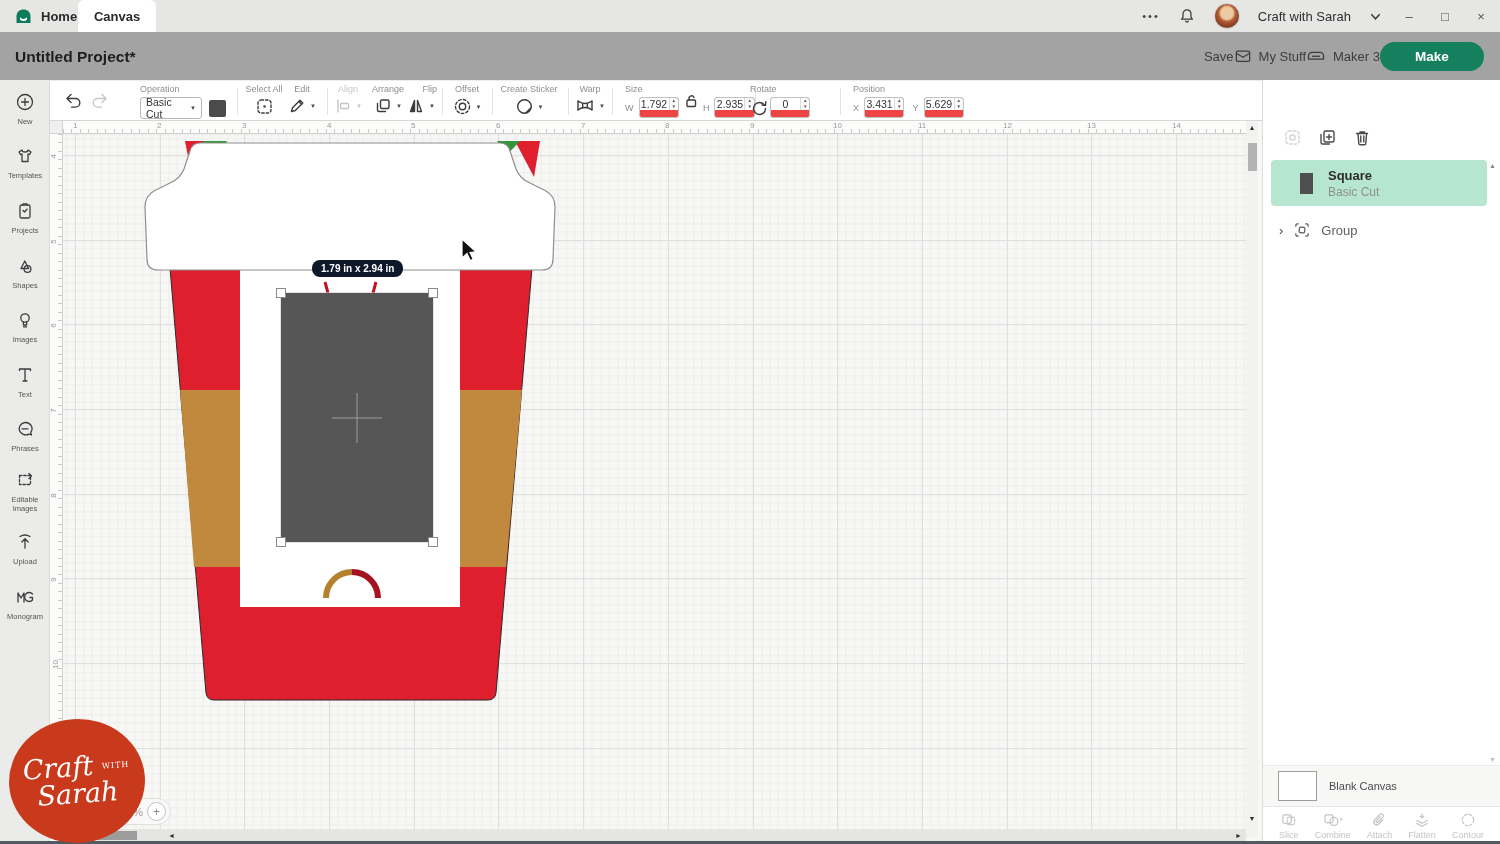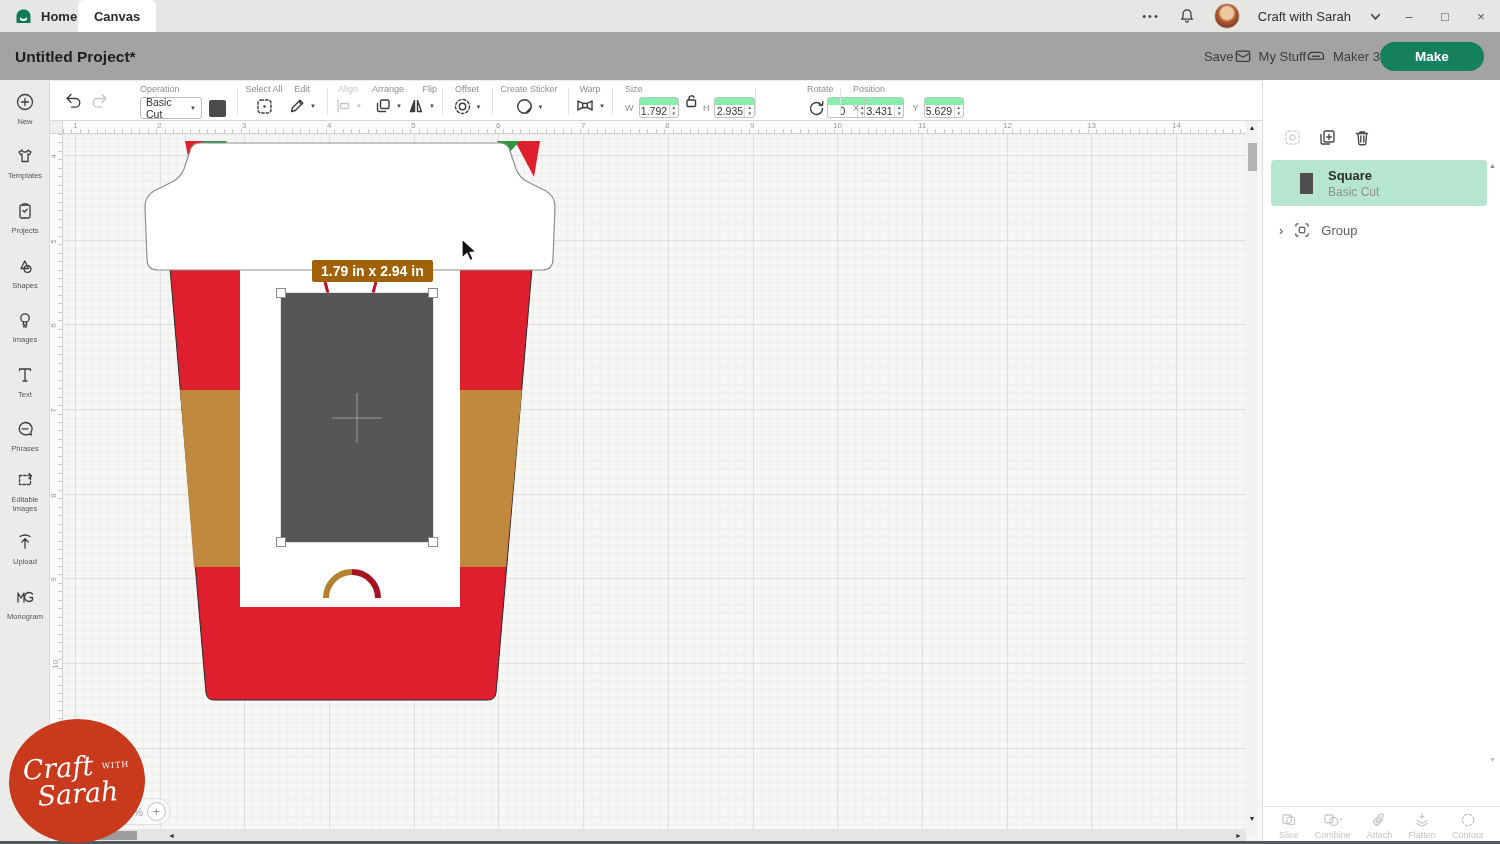--- a/index.html
+++ b/index.html
@@ -31,21 +31,21 @@
   .toolbar { position:absolute; left:50px; top:80px; width:1212px; height:41px; background:#fff;
              border-top:1px solid #ececec; border-bottom:1px solid #d7d7d7; }
   .tbg { position:absolute; top:3px; text-align:center; color:#8e8e8e; font-size:9px; }
   .tbg .ctrl { margin-top:3px; display:flex; align-items:center; justify-content:center; gap:2px; color:#3c3c3c; }
   .tbg.left { text-align:left; }
   .tsep { position:absolute; top:7px; height:27px; width:1px; background:#e2e2e2; }
   .caret { font-size:6px; color:#4a4a4a; margin-left:2px; }
   .dd { display:flex; align-items:center; justify-content:space-between; width:62px; height:22px;
         border:1px solid #b7b7b7; border-radius:3px; padding:0 5px; font-size:10.5px; color:#333; background:#fff; }
   .swatch { width:17px; height:17px; border-radius:2px; background:#4b4b4b; margin-left:5px; }
-  .ninp { display:flex; align-items:flex-end; border:1px solid #c2c2c2; border-radius:3px; background:#86efac; height:21px; overflow:hidden; }
+  .ninp { display:flex; align-items:flex-start; border:1px solid #c2c2c2; border-radius:3px; background:#ef4444; height:21px; overflow:hidden; }
   .ninp input { width:29px; border:none; outline:none; font-size:10.5px; text-align:center; color:#333; font-family:inherit; }
   .stp { display:flex; flex-direction:column; justify-content:center; border-left:1px solid #dcdcdc; font-size:4.5px;
          color:#555; padding:0 2px; line-height:6px; background:#fafafa; }
   .flabel { font-size:9px; color:#8e8e8e; margin-right:3px; }
   .disabled { color:#c6c6c6 !important; }
   .disabled svg { stroke:#c6c6c6 !important; }
   svg.tbi { stroke:#3c3c3c; fill:none; stroke-width:1.4; stroke-linecap:round; stroke-linejoin:round; }
 
   
   .sidebar { position:absolute; left:0; top:80px; width:50px; height:764px; background:#ebebe9; border-right:1px solid #d9d9d7; }
@@ -66,22 +66,22 @@
   .ruler-left span { position:absolute; left:1px; font-size:8px; color:#9a9a9a; transform:rotate(-90deg); transform-origin:center; }
   .grid { position:absolute; left:13px; top:13px; width:1183px; height:707px;
           background-color:#f7f7f6;
           background-image:
             repeating-linear-gradient(to right, #e0e0e0 0 1px, transparent 1px 84.7px),
             repeating-linear-gradient(to bottom, #e0e0e0 0 1px, transparent 1px 84.7px),
             repeating-linear-gradient(to right, #ededec 0 1px, transparent 1px 8.47px),
             repeating-linear-gradient(to bottom, #ededec 0 1px, transparent 1px 8.47px);
           background-position:12px 0, 0 21px, 3.5px 0, 0 4.4px; }
   .art { position:absolute; left:0; top:0; width:1212px; height:723px; }
-  .size-tooltip { position:absolute; left:262px; top:139px; background:#a16207; color:#fff; font-size:14px; font-weight:700;
-                  padding:3px 9px; border-radius:2px; white-space:nowrap; z-index:6; }
+  .size-tooltip { position:absolute; left:262px; top:139px; background:#0f172a; color:#fff; font-size:10px; font-weight:700;
+                  padding:3px 9px; border-radius:8px; white-space:nowrap; z-index:6; }
   
   .vscroll { position:absolute; right:4px; top:0; width:12px; height:716px; background:#f2f2f1; }
   .vthumb { position:absolute; left:1.5px; top:22px; width:9px; height:28px; background:#b3b3b3; }
   .sarrow { position:absolute; font-size:7px; color:#2e2e2e; }
   .hscroll { position:absolute; left:13px; bottom:3px; width:1183px; height:12px; background:#e5e5e4; }
   .hthumb { position:absolute; left:12px; top:1.5px; width:62px; height:9px; background:#9c9c9c; }
   .zoom-pill { position:absolute; left:45px; top:677px; width:76px; height:27px; background:rgba(250,250,250,.75);
                border:1px solid #e0e0e0; border-radius:14px; display:flex; align-items:center; justify-content:flex-end;
                gap:4px; padding:0 4px; z-index:4; }
   .zoom-pct { font-size:11px; color:#9b9b9b; }
@@ -328,21 +328,21 @@
           <span class="stp">
             <span>▲</span>
             <span>▼</span>
           </span>
         </span>
       </div>
     </div>
 
     <div class="tsep" style="left:705px;"></div>
 
-    <div class="tbg left" style="left:757px;">
+    <div class="tbg left" style="left:700px;">
       <div>Rotate</div>
       <div class="ctrl">
         <svg class="tbi" width="18" height="18" viewBox="0 0 18 18">
           <path d="M14.5 6.2 a6 6 0 1 0 1 3.3"></path>
             <polyline points="15.8,2.8 15.5,6.4 12,6"></polyline>
         </svg>
         <span class="ninp">
           <input readonly="" value="0" style="">
           <span class="stp">
             <span>▲</span>
@@ -565,20 +565,24 @@
       <svg width="18" height="18" viewBox="0 0 19 19">
         <path d="M3 6 V4.5 A1.5 1.5 0 0 1 4.5 3 H6 M13 3 h1.5 A1.5 1.5 0 0 1 16 4.5 V6 M16 13 v1.5 A1.5 1.5 0 0 1 14.5 16 H13 M6 16 H4.5 A1.5 1.5 0 0 1 3 14.5 V13"></path>
         <rect x="6.6" y="6.6" width="5.8" height="5.8" rx="1.4" transform="rotate(8 9.5 9.5)"></rect>
       </svg>
       <span class="glabel">Group</span>
     </div>
 
     <span class="pscroll-up">▲</span>
     <span class="pscroll-dn">▼</span>
 
+    <div class="blank-row">
+      <span class="blank-thumb"></span>
+      <span class="blank-label">Blank Canvas</span>
+    </div>
 
     <div class="pactions">
       <span class="pact">
         <svg width="18" height="16" viewBox="0 0 19 17">
             <rect x="3" y="3" width="9" height="9" rx="2"></rect>
             <rect x="7.5" y="5.5" width="8" height="8" rx="2" stroke-dasharray="2 1.6"></rect>
           </svg>
         <span>Slice</span>
       </span>
       <span class="pact">

